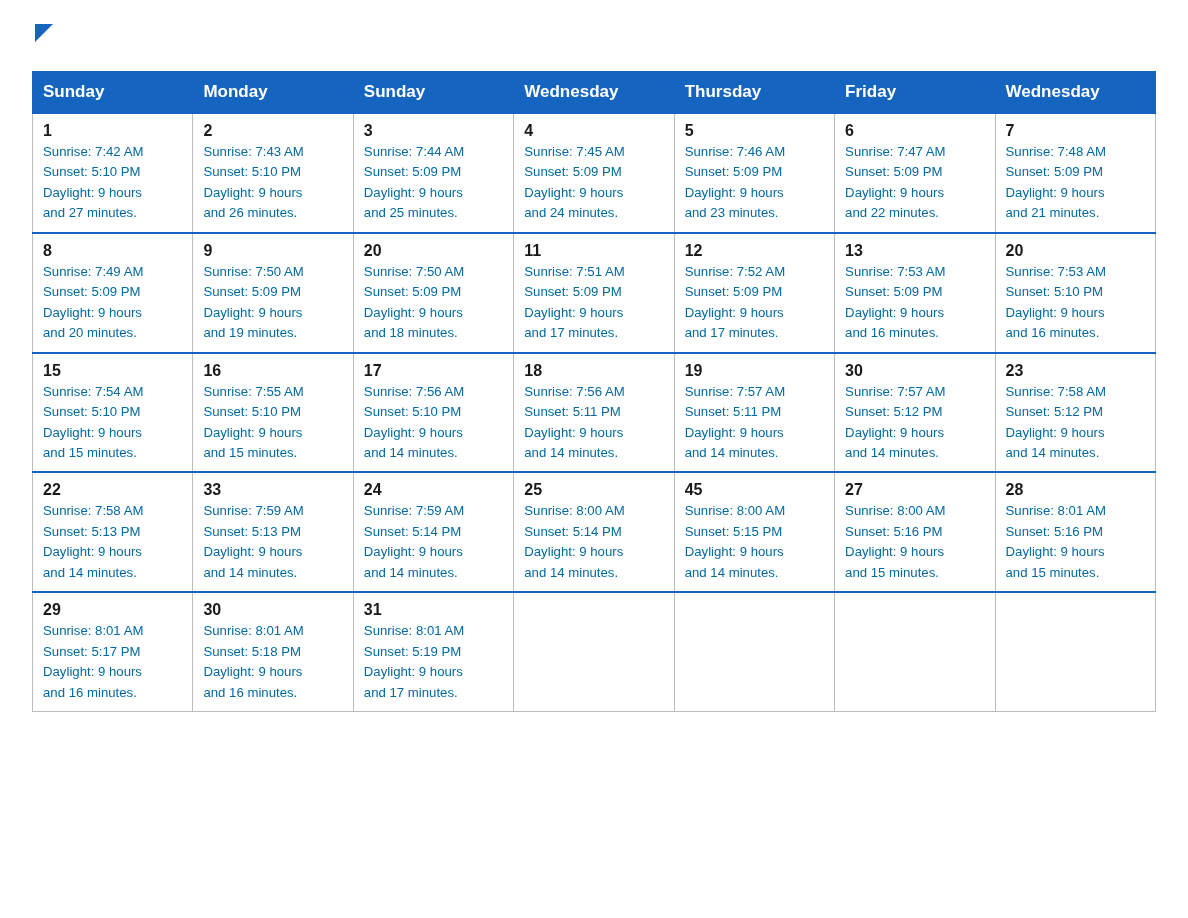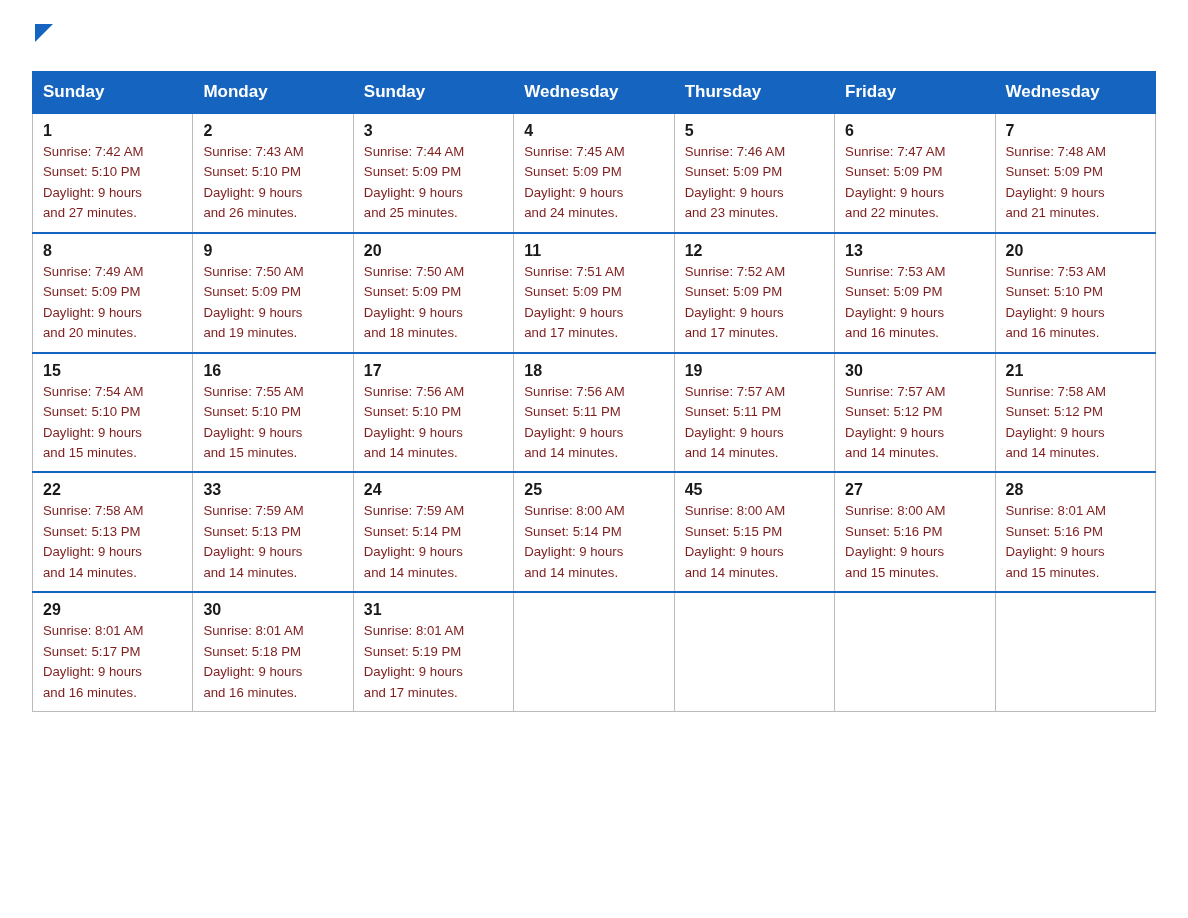--- a/index.html
+++ b/index.html
@@ -56,21 +56,21 @@
       height: 110px;
     }
     tbody tr td .day-num {
       font-size: 16px;
       font-weight: bold;
       color: #1a1a1a;
       display: block;
       margin-bottom: 2px;
     }
     tbody tr td .day-info {
-      color: #7f1d1d;
+      color: #0369a1;
       font-size: 13.2px;
       line-height: 1.55;
     }
     tbody tr td.empty {
       background: #fff;
       border-top: 2px solid #1565c0;
     }
     
     .logo-svg {
       display: flex;
@@ -203,21 +203,21 @@
         </td>
         <td>
           <span class="day-num">19</span>
           <div class="day-info">Sunrise: 7:57 AM<br>Sunset: 5:11 PM<br>Daylight: 9 hours<br>and 14 minutes.</div>
         </td>
         <td>
           <span class="day-num">30</span>
           <div class="day-info">Sunrise: 7:57 AM<br>Sunset: 5:12 PM<br>Daylight: 9 hours<br>and 14 minutes.</div>
         </td>
         <td>
-          <span class="day-num">21</span>
+          <span class="day-num">23</span>
           <div class="day-info">Sunrise: 7:58 AM<br>Sunset: 5:12 PM<br>Daylight: 9 hours<br>and 14 minutes.</div>
         </td>
       </tr>
       <tr>
         <td>
           <span class="day-num">22</span>
           <div class="day-info">Sunrise: 7:58 AM<br>Sunset: 5:13 PM<br>Daylight: 9 hours<br>and 14 minutes.</div>
         </td>
         <td>
           <span class="day-num">33</span>

